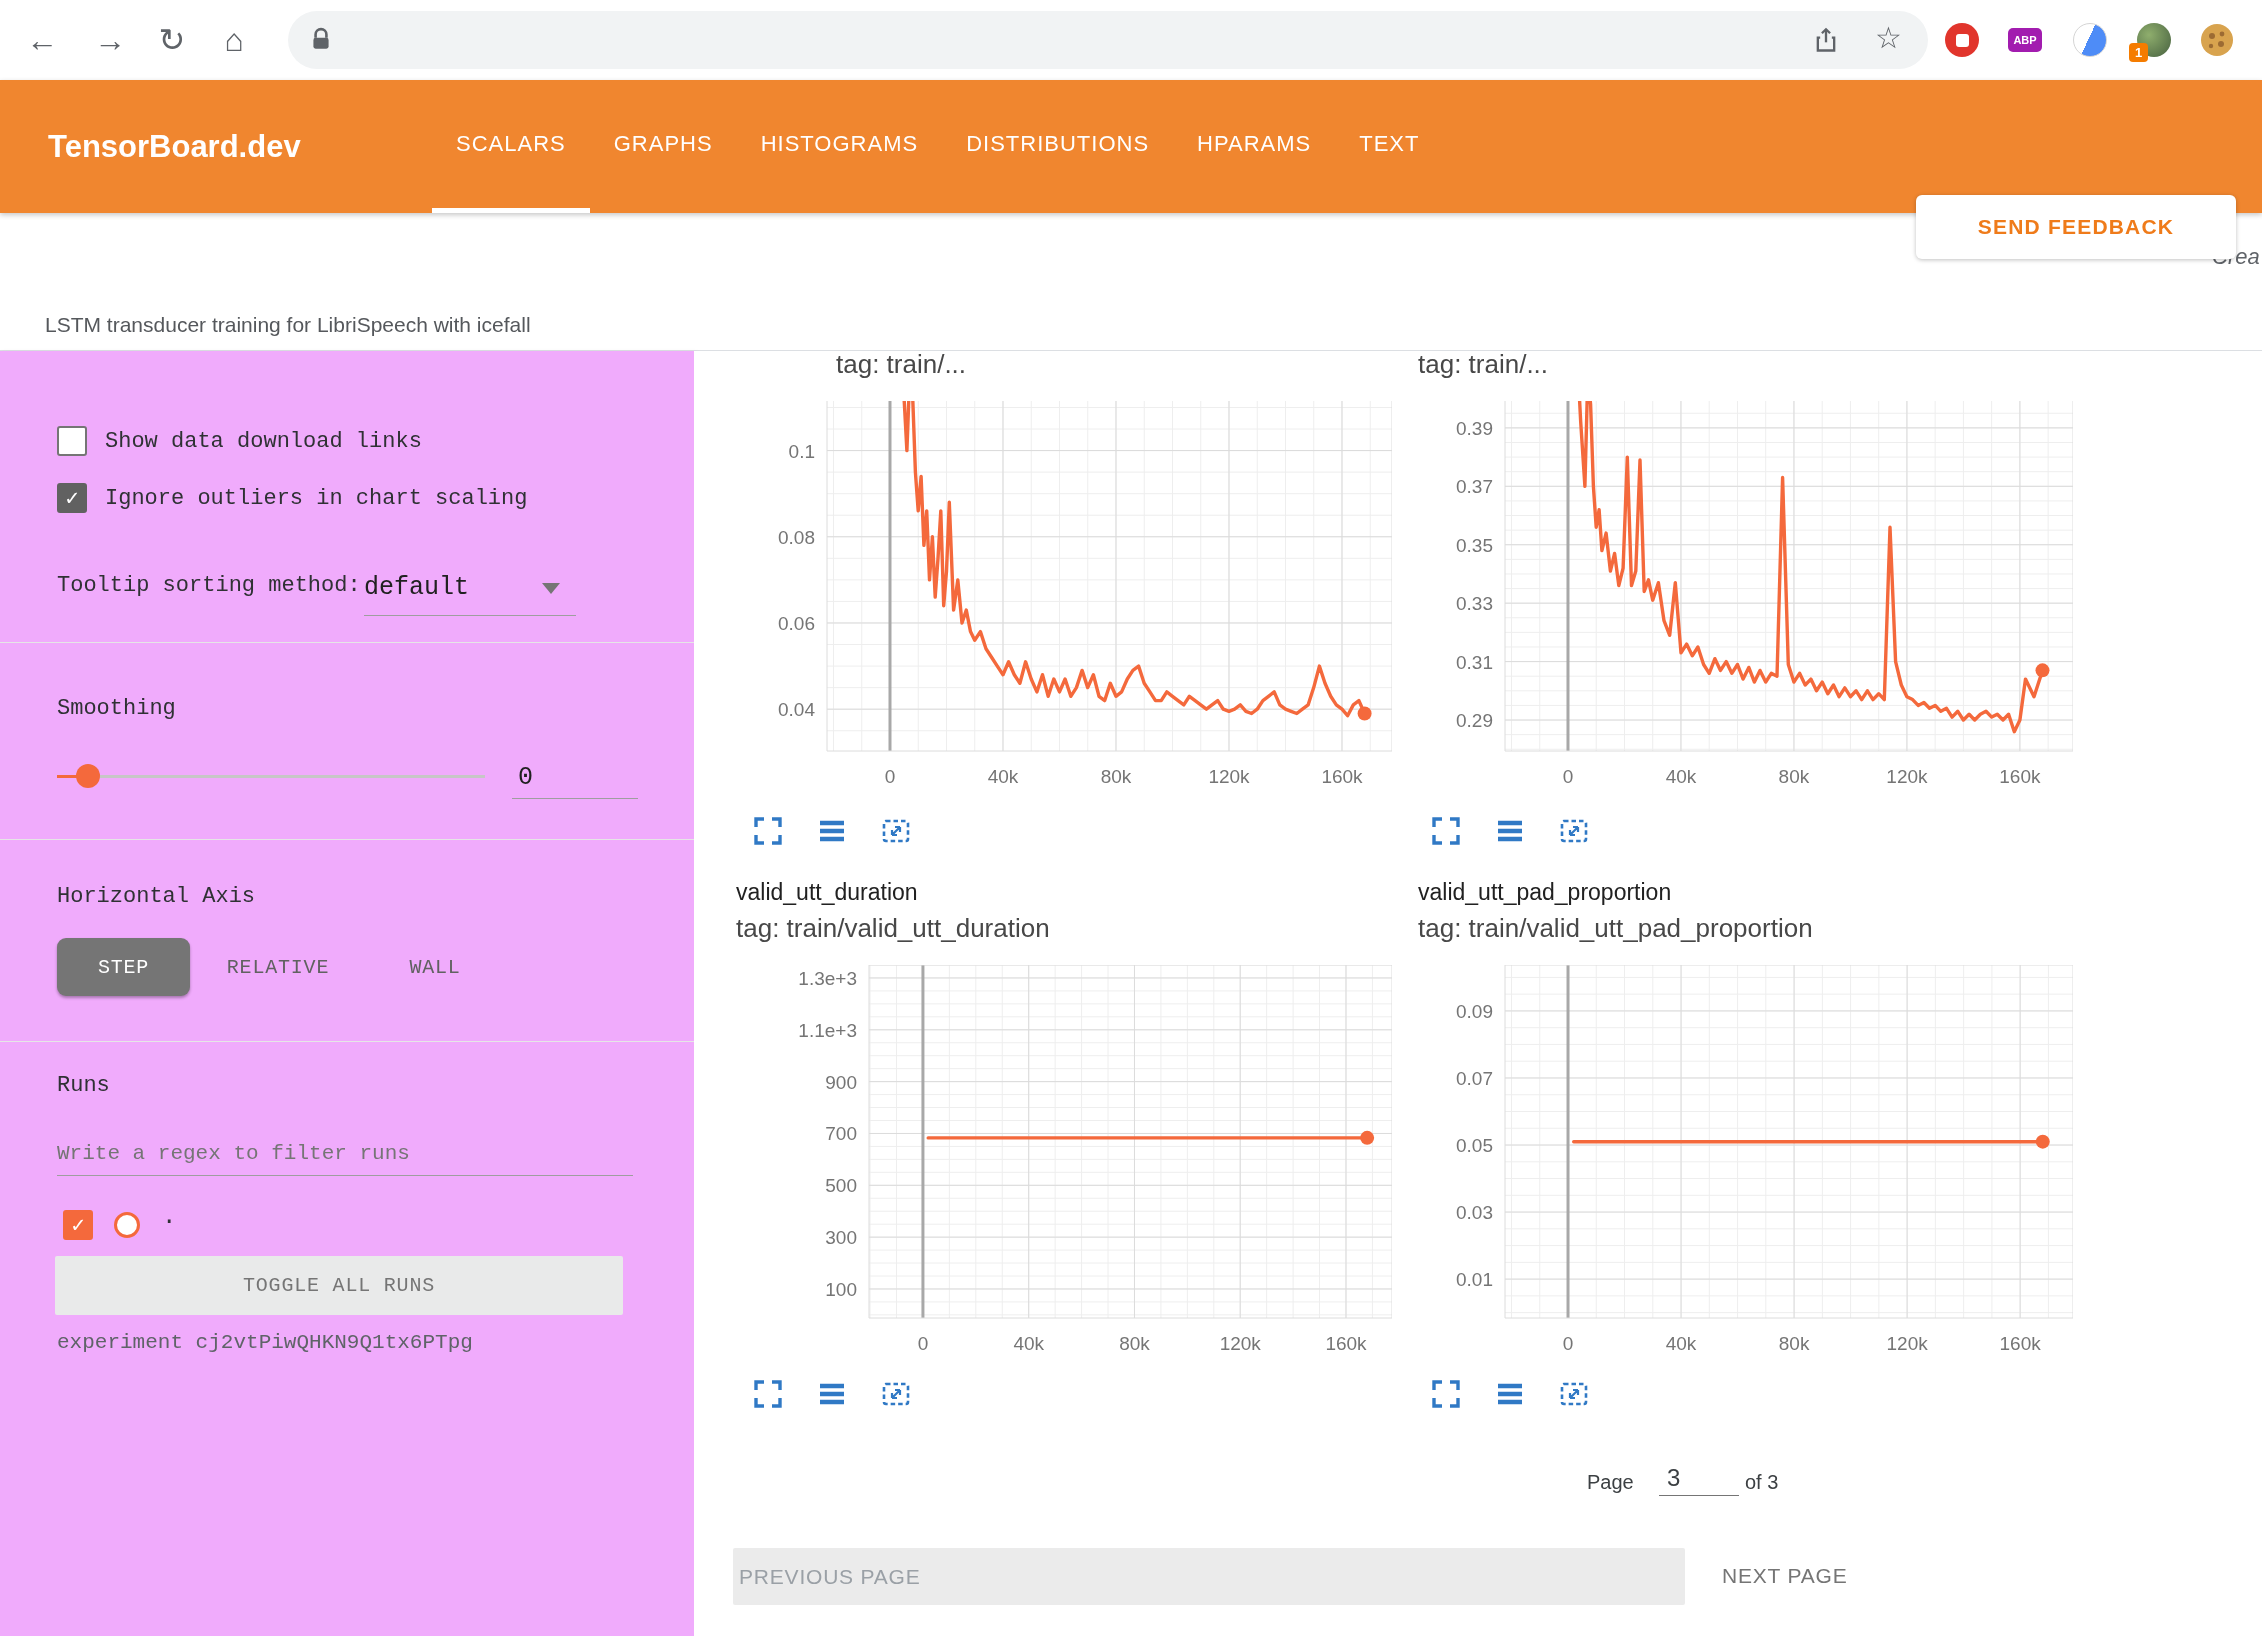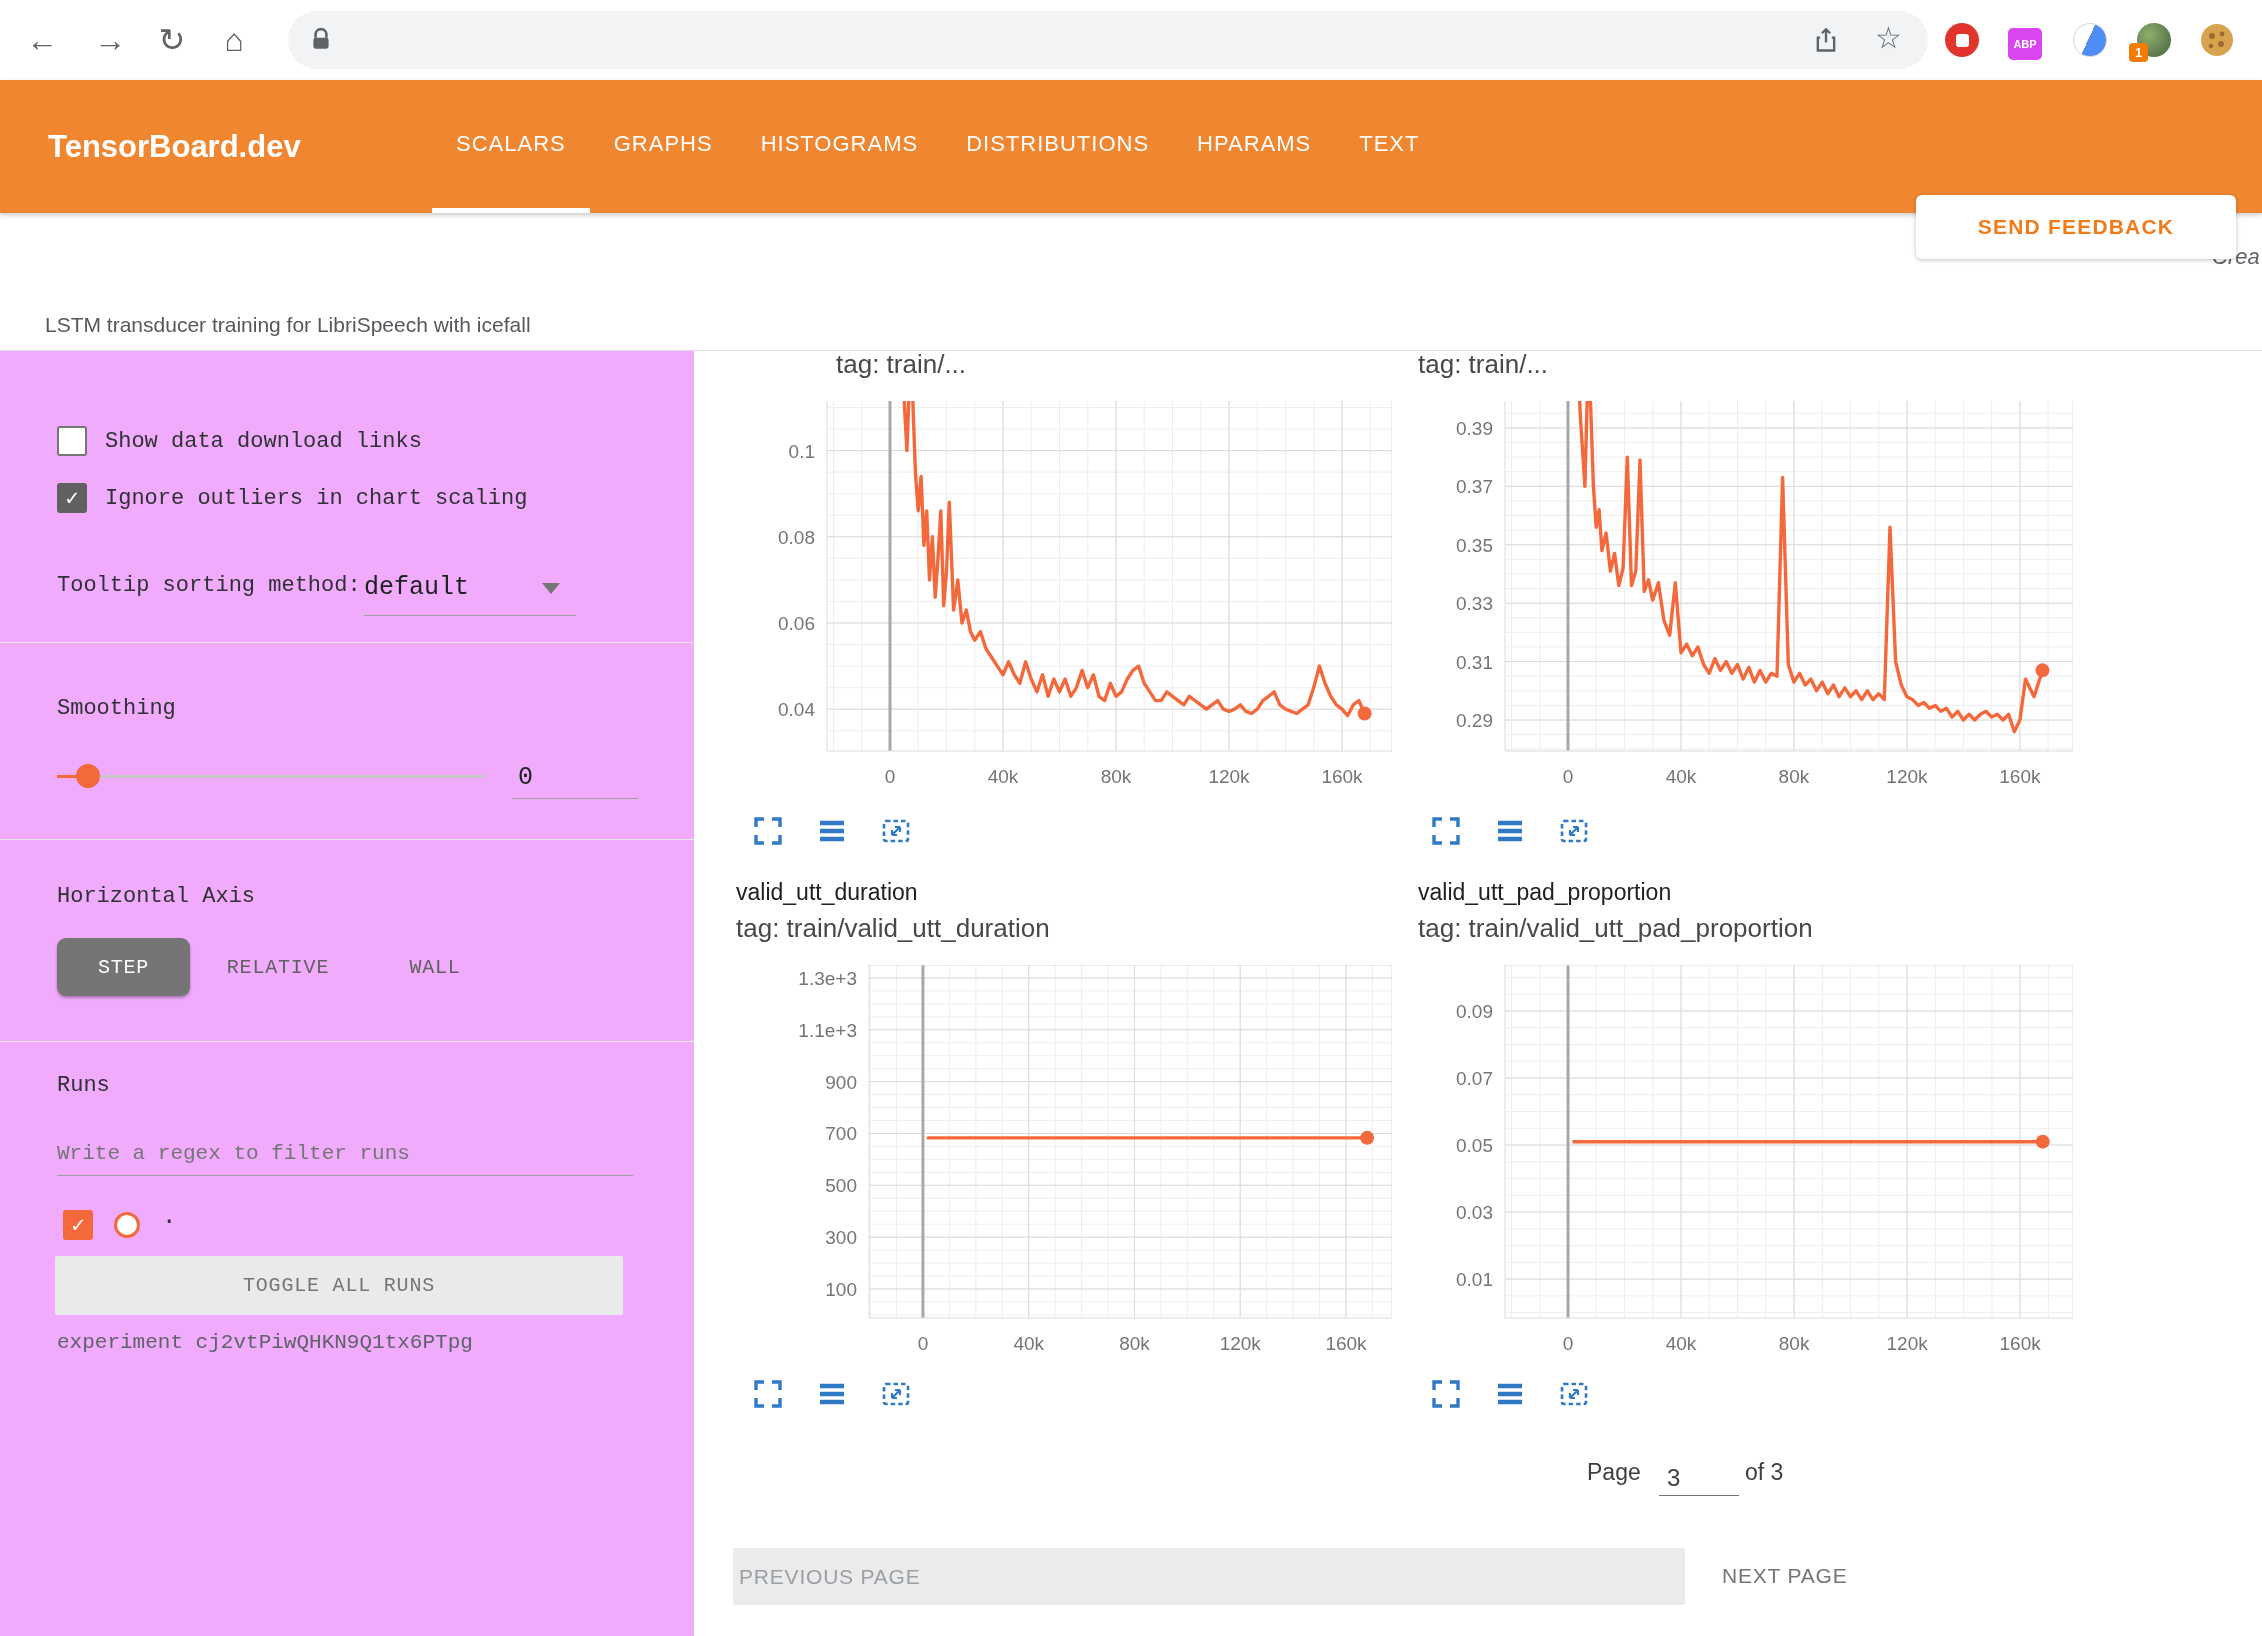--- a/index.html
+++ b/index.html
@@ -69,21 +69,21 @@
 
   
   .main{position:absolute;left:694px;top:351px;width:1568px;height:1285px;overflow:hidden;background:#fff;}
   .chart-svg{position:absolute;}
   .chart-svg text{font-family:"Liberation Sans","DejaVu Sans",sans-serif;}
   .chart-title{position:absolute;font-size:23px;color:#212121;}
   .chart-tag{position:absolute;font-size:26px;color:#484848;text-align:center;}
   .chart-icons{position:absolute;display:flex;gap:34px;}
   .cicon{width:30px;height:30px;padding:0;border:none;background:none;color:var(--icon-blue,#3079C5);cursor:pointer;}
   .cicon svg{width:30px;height:30px;display:block;}
-  .pag-text{position:absolute;font-size:23px;color:#3c4043;}
+  .pag-text{position:absolute;font-size:20px;color:#3c4043;margin-top:12px;}
   .page-input{position:absolute;left:965px;top:1110px;width:72px;height:34px;border:none;border-bottom:1px solid #757575;
               font-size:24px;color:#3c4043;background:transparent;font-family:inherit;padding:0 0 0 8px;}
   .prev-btn{position:absolute;left:39px;top:1197px;width:952px;height:57px;background:#ebebeb;border:none;border-radius:2px;
             color:#9aa0a6;font-size:21px;letter-spacing:.8px;text-align:left;cursor:pointer;font-family:inherit;}
   .next-btn{position:absolute;left:1022px;top:1205px;height:40px;background:none;border:none;color:#757575;font-size:21px;
             letter-spacing:.8px;cursor:pointer;font-family:inherit;}
 </style>
 </head>
 <body>
 
@@ -108,21 +108,21 @@
             <path d="M8.5 6.2 L12 2.8 L15.5 6.2"></path>
             <path d="M7 10 H5 V21 H19 V10 H17"></path>
           </svg>
       </span>
       <span class="abs" style="right:26px;top:9px;font-size:30px;color:#5f6368;cursor:pointer;">☆</span>
     </div>
 
     <div class="ext" style="left:1945px;background:#E1352C;display:flex;align-items:center;justify-content:center;">
       <span style="width:13px;height:13px;background:#fff;border-radius:3px;"></span>
     </div>
-    <div class="ext" style="left:2008px;top:28px;height:32px;border-radius:5px;background:#d946ef;display:flex;align-items:center;justify-content:center;color:#fff;font-size:11px;font-weight:bold;">ABP</div>
+    <div class="ext" style="left:2008px;top:28px;height:24px;border-radius:5px;background:#a21caf;display:flex;align-items:center;justify-content:center;color:#fff;font-size:11px;font-weight:bold;">ABP</div>
     <div class="ext" style="left:2073px;background:linear-gradient(115deg,#ffffff 46%,#4e8cf7 46%);border:1px solid #d5d5d5;box-sizing:border-box;"></div>
     <div class="ext" style="left:2137px;background:radial-gradient(circle at 35% 35%,#8fae6d,#46603f);">
       <span class="ext-badge">1</span>
     </div>
     <div class="ext" style="left:2200px;">
       <svg width="34" height="34" viewBox="0 0 34 34">
           <circle cx="17" cy="17" r="16" fill="#D8A34E"></circle>
           <circle cx="12" cy="13" r="3" fill="#9C6B33"></circle>
           <circle cx="22" cy="11" r="2.4" fill="#9C6B33"></circle>
           <circle cx="21" cy="21" r="3" fill="#9C6B33"></circle>

